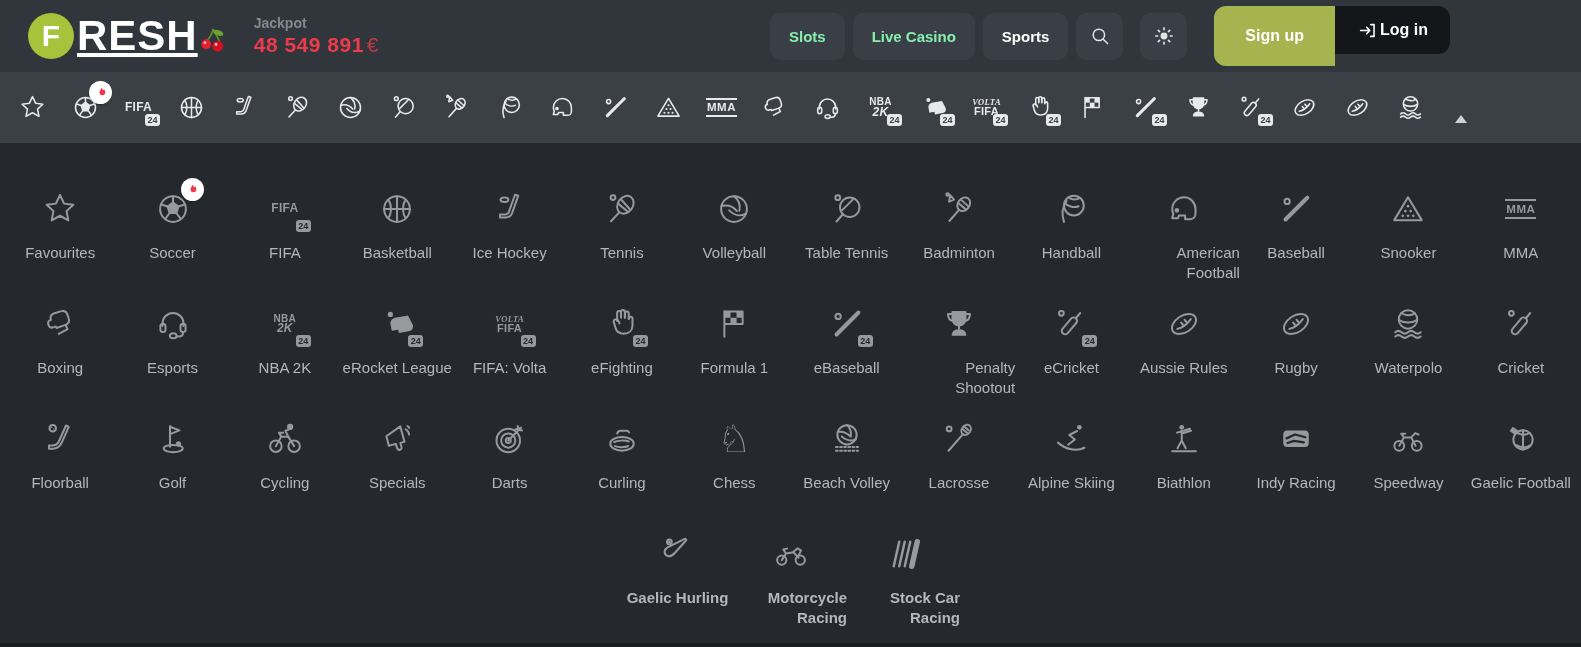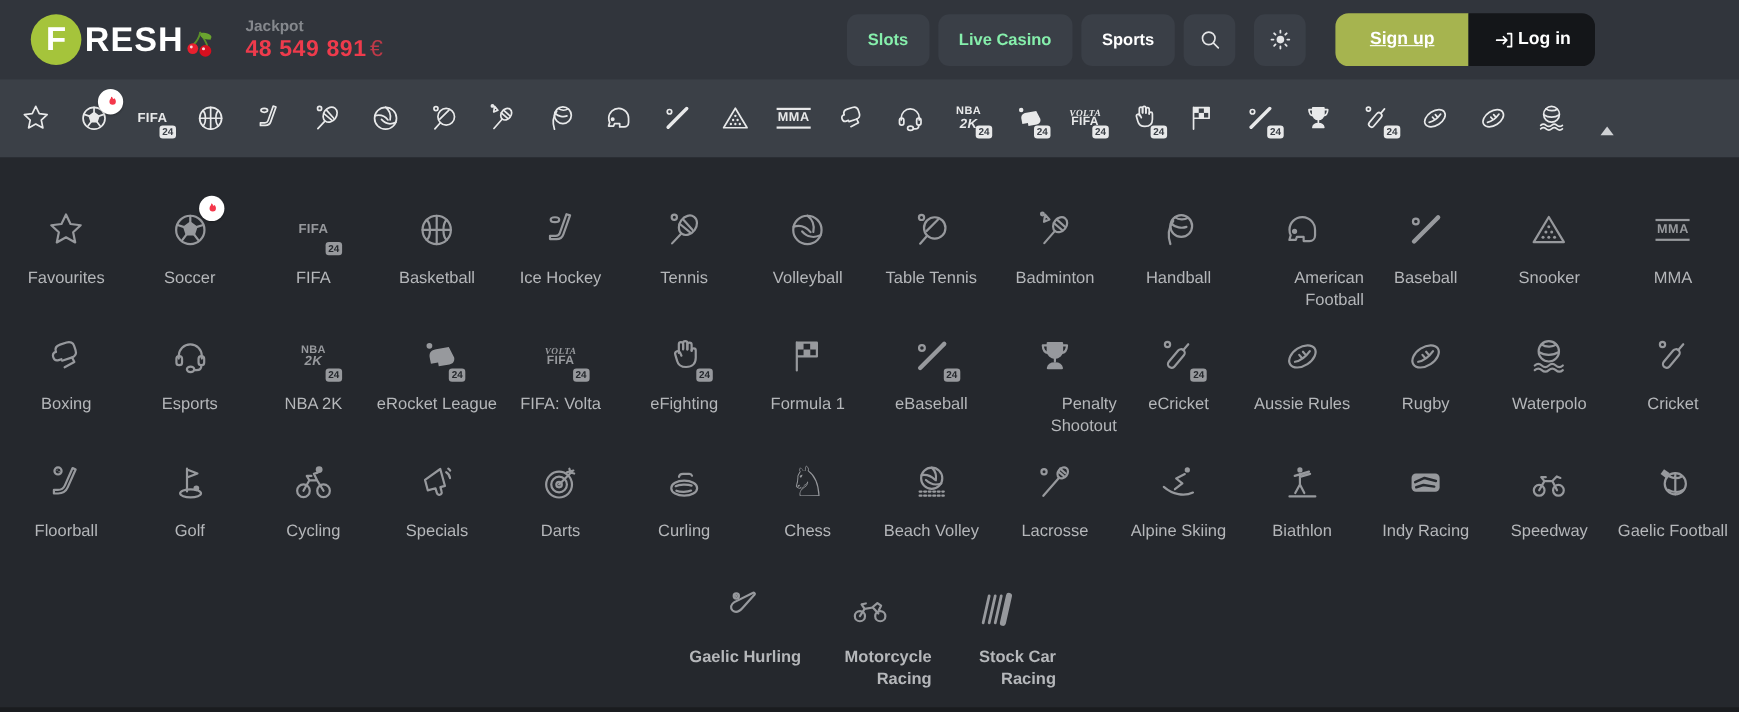--- a/index.html
+++ b/index.html
@@ -4,38 +4,38 @@
 <style>
   html,body{margin:0;padding:0;background:#101114;}
   *{box-sizing:border-box;font-family:"Liberation Sans",sans-serif;}
   .app{position:relative;width:1581px;height:647px;background:var(--main-bg,#25282d);overflow:hidden;}
 
   
   header{display:flex;align-items:center;height:72px;background:var(--header-bg,#31353c);padding:0 0 0 28px;}
   .logo{display:flex;align-items:center;gap:2px;cursor:pointer;}
   .logo-f{width:46px;height:46px;border-radius:50%;background:var(--logo-green,#a5c43b);color:#fff;
           font-size:30px;font-weight:800;display:flex;align-items:center;justify-content:center;}
-  .logo-text{color:#fff;font-size:31px;font-weight:800;letter-spacing:1px;margin-left:1px;}
+  .logo-text{color:#fff;font-size:42px;font-weight:800;letter-spacing:1px;margin-left:1px;text-decoration:underline;}
   .cherries{width:30px;height:30px;margin-left:-2px;margin-top:10px;}
   .cherries svg{width:100%;height:100%;}
   .jackpot{display:flex;flex-direction:column;margin-left:26px;gap:2px;}
   .jp-label{color:#85888d;font-size:14px;font-weight:700;}
   .jp-amount{color:var(--jackpot-red,#ee3b4c);font-size:21px;font-weight:800;letter-spacing:.5px;}
   .jp-cur{opacity:.75;font-weight:400;margin-left:3px;}
   .nav{display:flex;gap:8px;margin-left:auto;}
   .pill{height:47px;border:none;border-radius:10px;background:var(--pill-bg,#3a3f47);color:#86efac;
         font-size:15px;font-weight:700;padding:0 19px;cursor:pointer;}
   .pill.active{color:#fff;font-weight:800;}
   .iconbtn{width:47px;height:47px;border:none;border-radius:10px;background:var(--pill-bg,#3a3f47);
            color:#e3e4e6;display:flex;align-items:center;justify-content:center;cursor:pointer;padding:0;}
   .iconbtn svg{width:24px;height:24px;}
   .iconbtn.theme{margin-left:17px;}
   .auth{display:flex;margin-left:27px;margin-right:131px;}
-  .signup{height:48px;padding:0 31px;border:none;border-radius:12px 0 0 12px;background:var(--accent-green,#a6b44f);
-          color:#fff;font-size:16px;font-weight:800;cursor:pointer;text-decoration:underline;}
+  .signup{height:60px;padding:0 31px;border:none;border-radius:12px 0 0 12px;background:var(--accent-green,#a6b44f);
+          color:#fff;font-size:16px;font-weight:800;cursor:pointer;}
   .login{height:48px;padding:0 22px;border:none;border-radius:0 12px 12px 0;background:var(--login-bg,#141619);
          color:#fff;font-size:16px;font-weight:800;cursor:pointer;display:flex;align-items:center;gap:2px;}
   .login svg{width:21px;height:21px;}
 
   
   .sportsbar{height:71px;background:var(--bar-bg,#3b4047);display:flex;align-items:center;padding:0 6px;color:var(--bar-icon,#e8e9ea);
              --chip-bg:#e8e9ea;--chip-fg:#3b4047;}
   .bar-cell{width:53px;height:52px;display:flex;align-items:center;justify-content:center;cursor:pointer;flex:0 0 auto;}
   .collapse-btn{border:none;background:none;margin-left:10px;cursor:pointer;padding:8px;}
   .tri-up{width:0;height:0;border-left:6px solid transparent;border-right:6px solid transparent;border-bottom:8px solid #cfd1d4;}

